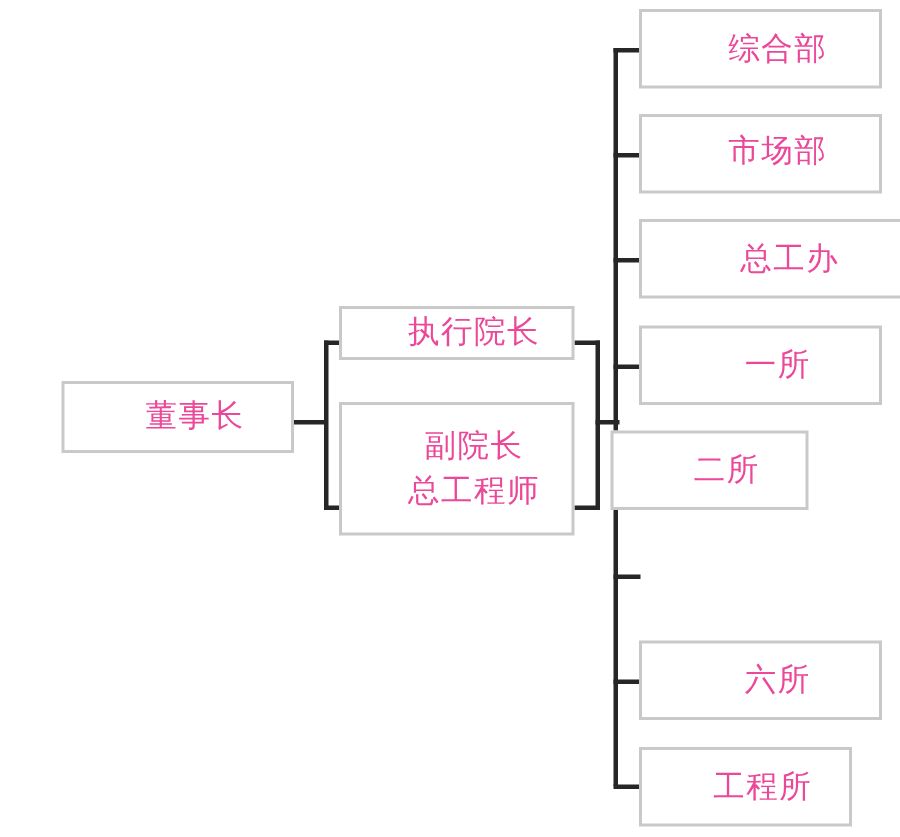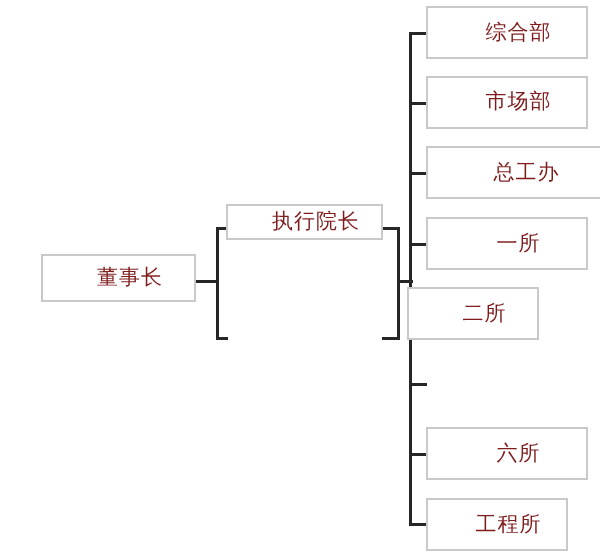--- a/index.html
+++ b/index.html
@@ -20,21 +20,21 @@
   }
   .node {
     position: absolute;
     box-sizing: border-box;
     border: 2px solid #c9c9c9;
     background: #ffffff;
     display: flex;
     flex-direction: column;
     align-items: center;
     justify-content: center;
-    color: #7f1d1d;
+    color: #ec4899;
     font-size: 21px;
     line-height: 1.42;
     letter-spacing: 1px;
     text-align: right;
     white-space: nowrap;
     padding-left: 23px;
   }
   .node .line2 {
     display: block;
   }
@@ -78,20 +78,24 @@
   <div class="conn h" style="left:409px; top:523px; width:18px;"></div>
 
   <div class="node" style="left:41px; top:254px; width:155px; height:48px;">
     <span>董事长</span>
   </div>
 
   <div class="node" style="left:226px; top:204px; width:157px; height:36px;">
     <span>执行院长</span>
   </div>
 
+  <div class="node" style="left:226px; top:268px; width:157px; height:89px;">
+    <span class="line1">副院长</span>
+    <span class="line2">总工程师</span>
+  </div>
 
   <div class="node" style="left:426px; top:6px; width:162px; height:53px;">
     <span>综合部</span>
   </div>
   <div class="node" style="left:426px; top:76px; width:162px; height:53px;font-family:Liberation Mono, monospace;">
     <span>市场部</span>
   </div>
   <div class="node" style="left:426px; top:146px; width:178px; height:53px;">
     <span>总工办</span>
   </div>

